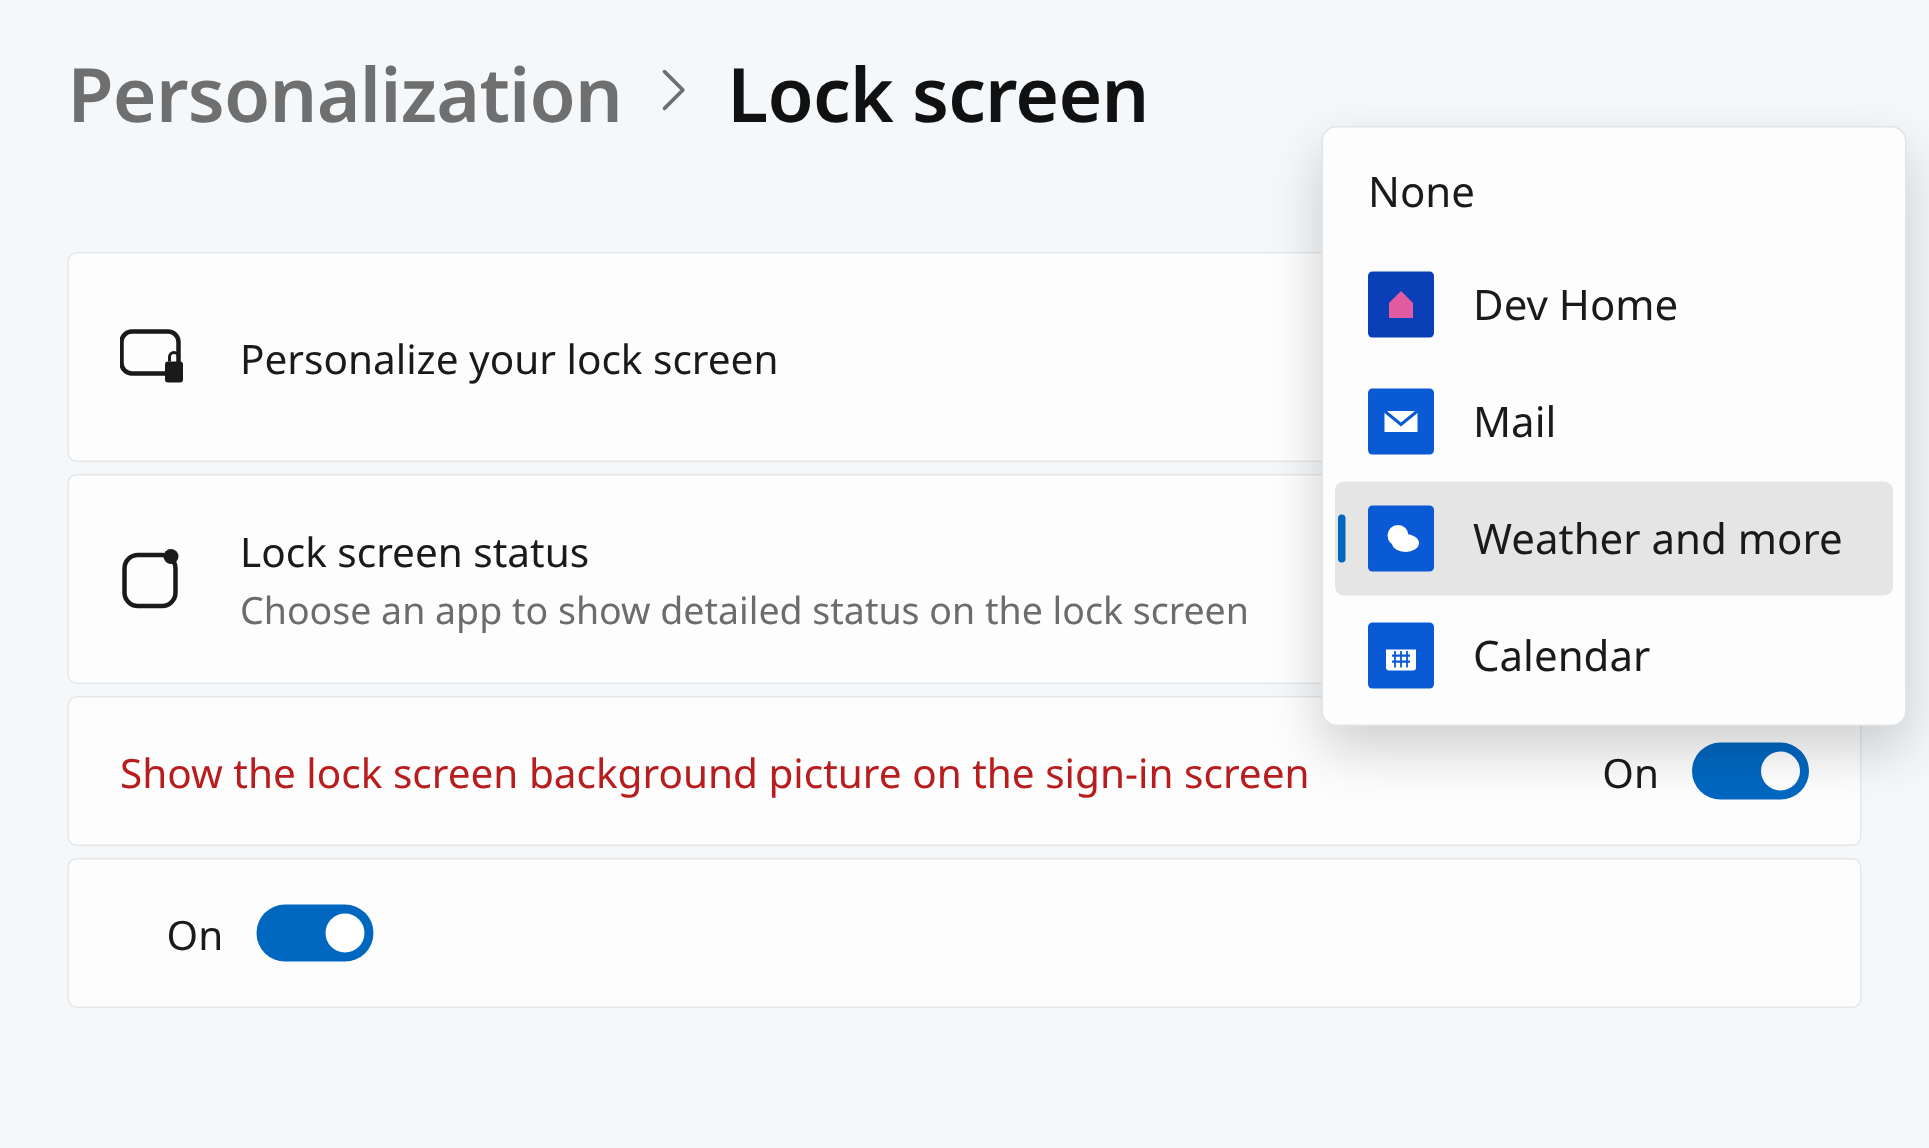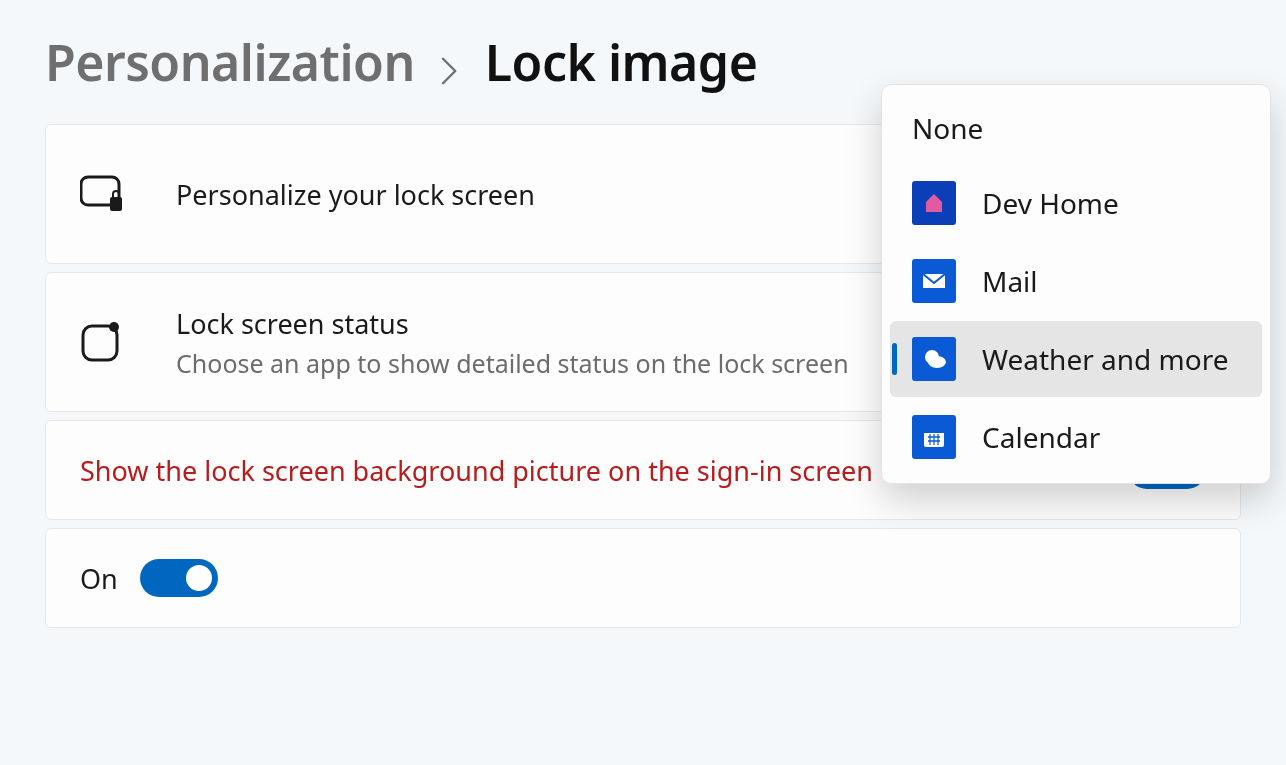--- a/index.html
+++ b/index.html
@@ -10,23 +10,23 @@
     font-family: "Segoe UI", "Segoe UI Variable", system-ui, Arial, sans-serif;
     color: #1a1a1a;
     overflow: hidden;
   }
   .page {
     padding: 20px 45px 0 45px;
     position: relative;
   }
   .breadcrumb {
     display: flex;
-    align-items: flex-end;
+    align-items: flex-start;
     gap: 24px;
-    margin-bottom: 28px;
+    margin-bottom: 72px;
     margin-top: 8px;
   }
   .breadcrumb .parent {
     font-size: 50px;
     font-weight: 600;
     color: #6f6f6f;
     letter-spacing: -0.5px;
   }
   .breadcrumb .chevron {
     font-size: 38px;
@@ -39,21 +39,21 @@
     color: #111;
     letter-spacing: -0.5px;
   }
   .card {
     background: #fdfdfd;
     border: 1px solid #e7e7e7;
     border-radius: 6px;
     padding: 24px 34px;
     display: flex;
     align-items: center;
-    gap: 52px;
+    gap: 36px;
     margin-bottom: 8px;
     min-height: 100px;
   }
   .card.big { min-height: 140px; }
   .card .left-icon {
     width: 44px;
     display: flex;
     justify-content: center;
     align-items: center;
   }
@@ -72,20 +72,21 @@
     color: #b91c1c;
   }
   .toggle-wrap {
     display: flex;
     align-items: center;
     gap: 22px;
   }
   .toggle-state {
     font-size: 27px;
     color: #1a1a1a;
+    margin-left: 31px;
   }
   .toggle {
     width: 78px;
     height: 38px;
     background: #0067c0;
     border-radius: 19px;
     position: relative;
     cursor: pointer;
   }
   .toggle .knob {
@@ -154,21 +155,21 @@
 
 <div class="page">
 
   <div class="breadcrumb">
     <span class="parent">Personalization</span>
     <span class="chevron">
       <svg width="22" height="28" viewBox="0 0 10 16" fill="none">
           <path d="M1 1 L8 8 L1 15" stroke="#6f6f6f" stroke-width="1.4" stroke-linecap="round" stroke-linejoin="round"></path>
         </svg>
     </span>
-    <span class="current">Lock image</span>
+    <span class="current">Lock screen</span>
   </div>
 
   <div class="card big">
     <div class="left-icon">
       <svg width="44" height="40" viewBox="0 0 44 40" fill="none">
         <rect x="1" y="3" width="38" height="28" rx="7" stroke="#1a1a1a" stroke-width="3"></rect>
         <rect x="30" y="23" width="12" height="14" rx="2" fill="#1a1a1a"></rect>
         <path d="M33 23 v-3 a3 3 0 0 1 6 0 v3" stroke="#1a1a1a" stroke-width="2" fill="none"></path>
       </svg>
     </div>

